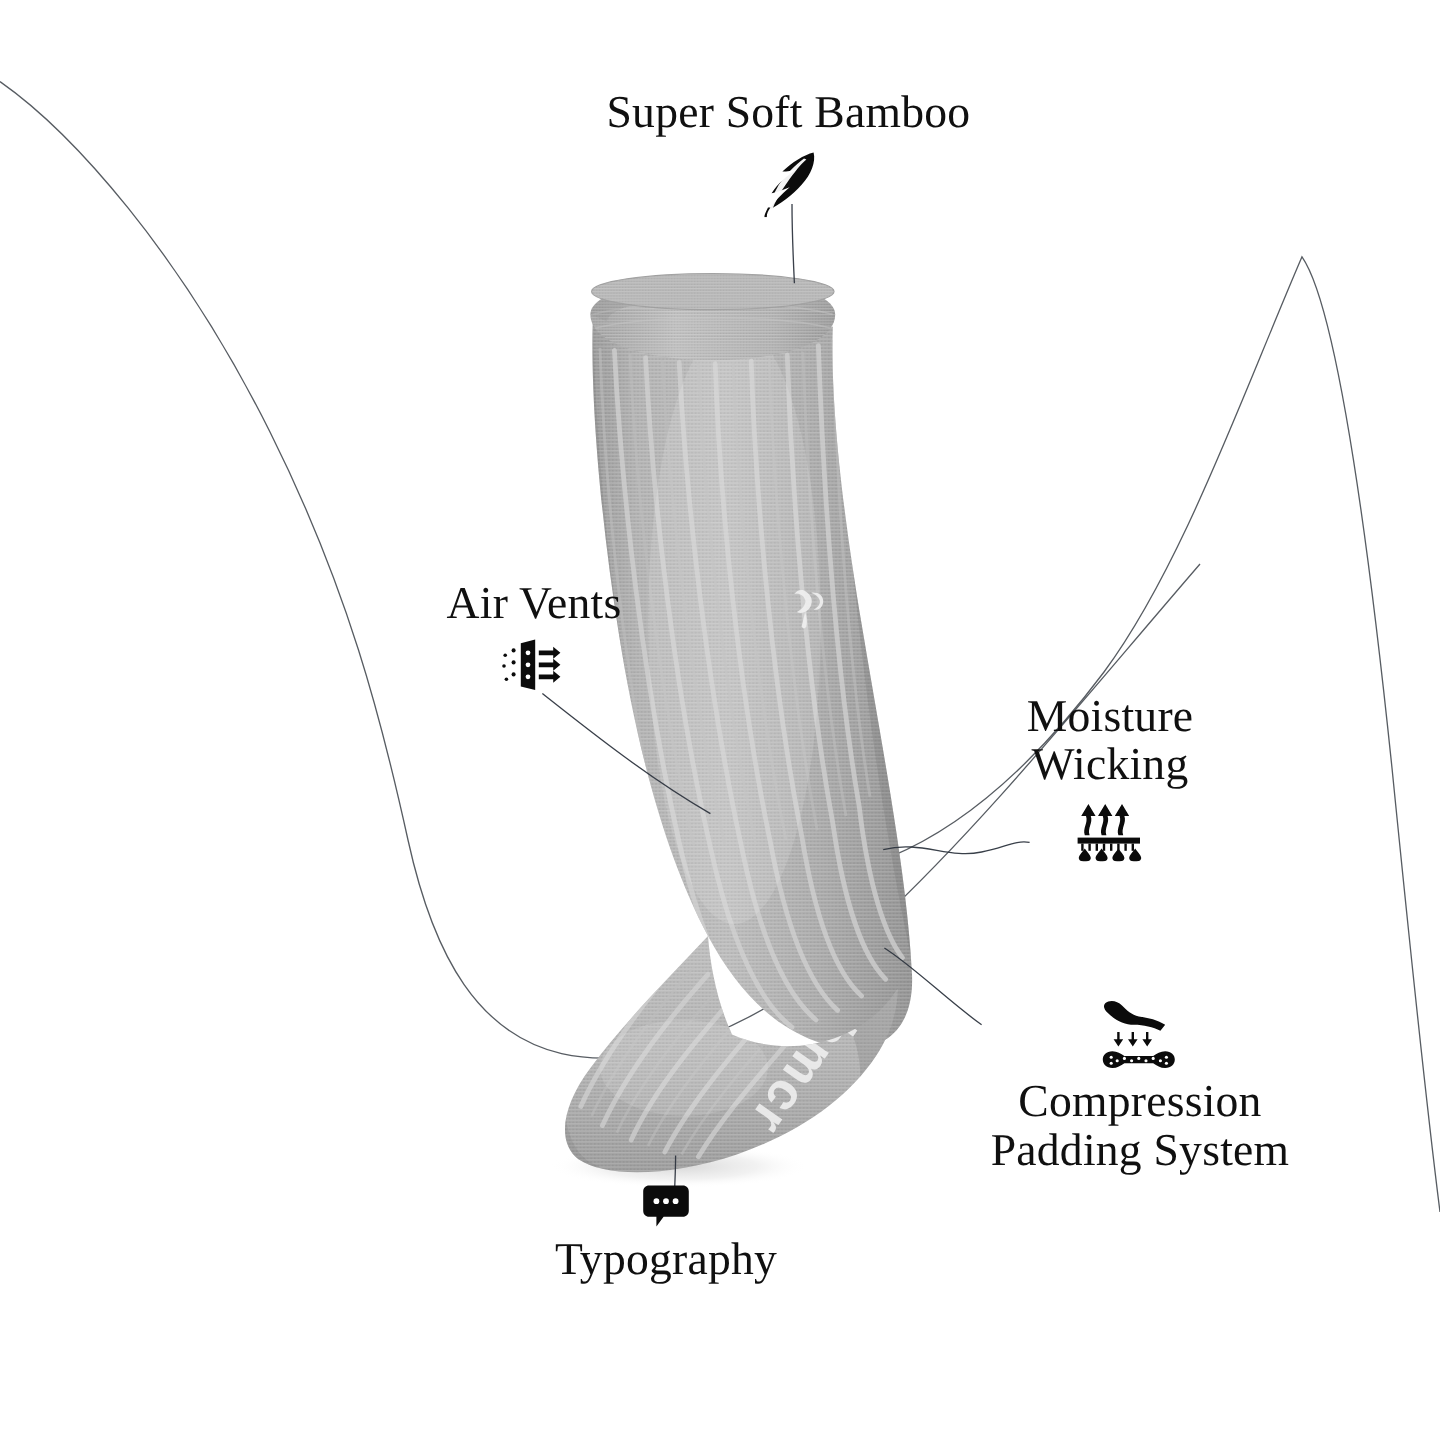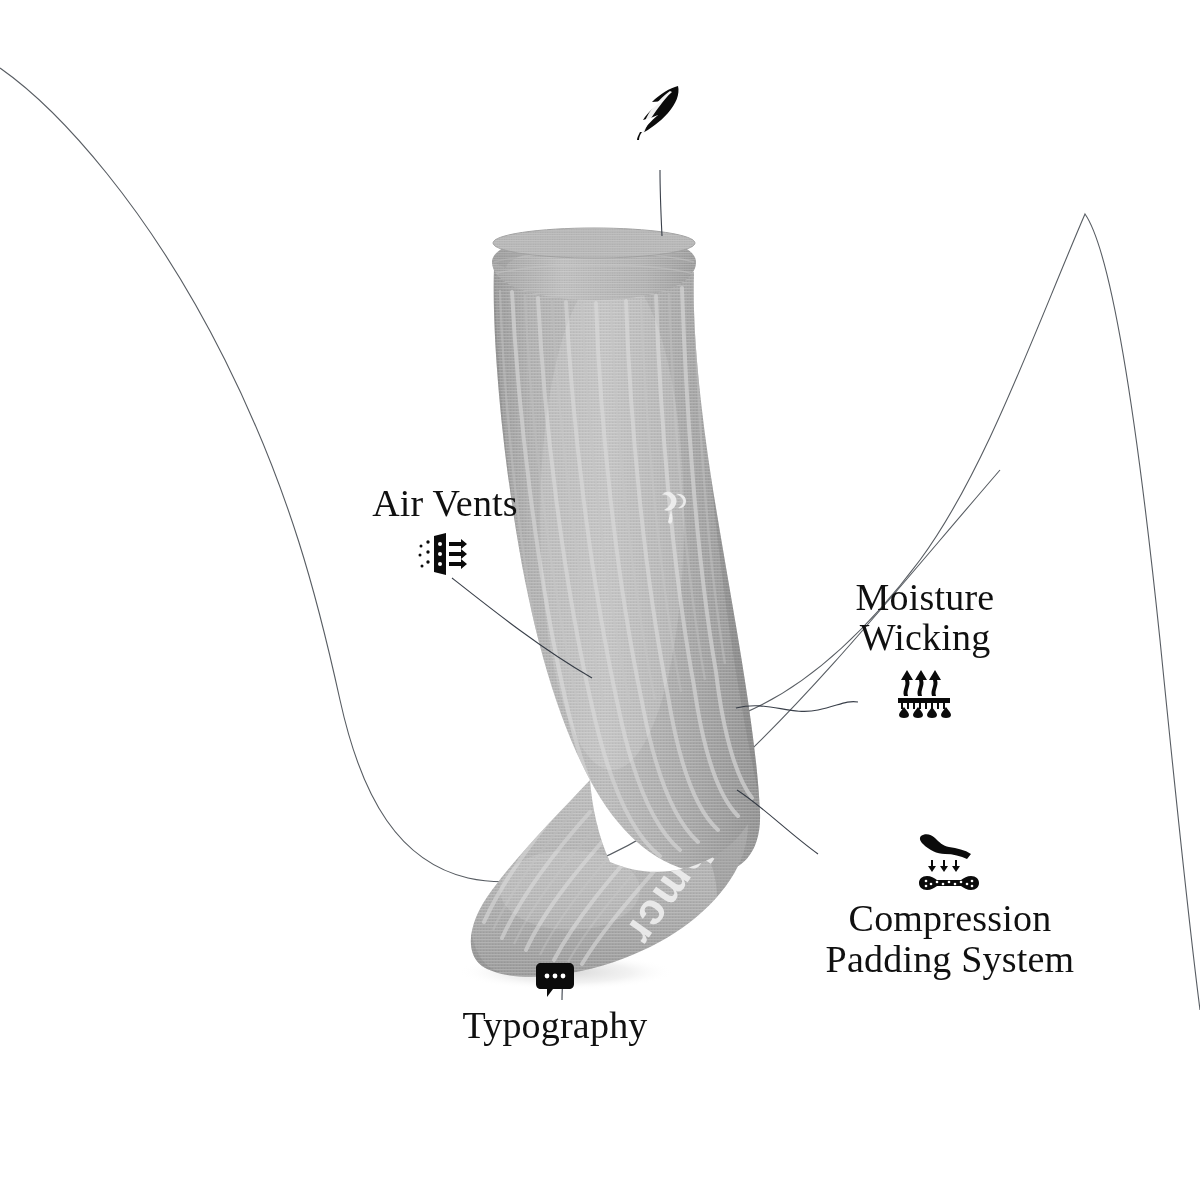--- a/index.html
+++ b/index.html
@@ -50,21 +50,21 @@
     margin: 6px auto 0 auto;
   }
   .callout.below .icon { margin-top: 8px; }
   .callout.above .icon { margin-bottom: 6px; margin-top: 0; }
 
   
   #callout-bamboo   { left: 457px; top: 74px;  width: 400px; }
   #callout-airvents { left: 330px; top: 483px; width: 230px; }
   #callout-moisture { left: 820px; top: 578px; width: 210px; }
   #callout-compress { left: 790px; top: 830px; width: 320px; }
-  #callout-typo     { left: 435px; top: 961px; width: 240px; }
+  #callout-typo     { left: 435px; top: 986px; width: 240px; }
 
   #callout-moisture .label { line-height: 1.05; }
   #callout-compress .label { line-height: 1.08; font-family: Liberation Serif, serif; }
 </style>
 </head>
 <body>
 
 <div id="stage">
 
   <svg class="bg-curves" viewBox="0 0 1200 1200" width="1200" height="1200">
@@ -254,20 +254,21 @@
     <g fill="none" stroke="#2f3640" stroke-width="1.1" opacity="0.95">
       <path d="M 660 170 C 660 195, 661 215, 662 236"></path>
       <path d="M 452 578 C 490 608, 540 648, 592 678"></path>
       <path d="M 736 708 C 768 700, 790 716, 818 710 C 838 706, 846 700, 858 702"></path>
       <path d="M 737 790 C 762 806, 790 834, 818 854"></path>
       <path d="M 563 963 C 563 978, 562 990, 562 1000"></path>
     </g>
   </svg>
 
   <div class="callout below" id="callout-bamboo">
+    <div class="label">Super Soft Bamboo</div>
     <svg class="icon" width="62" height="58" viewBox="0 0 62 58">
       <path d="M 52 4 C 44 6, 34 12, 26 20 C 30 20, 34 19, 38 18
                C 30 23, 22 30, 17 38 C 22 37, 27 35, 32 33
                C 25 39, 19 45, 15 52 C 24 47, 34 40, 42 31
                C 50 22, 54 12, 52 4 Z" fill="#0b0b0b"></path>
       <path d="M 44 9 C 37 14, 29 22, 23 31 C 19 38, 16 45, 14 52
                L 17 53 C 20 45, 24 37, 30 29 C 36 21, 41 14, 46 10 Z" fill="#ffffff" opacity="0.95"></path>
       <path d="M 14 50 C 12 54, 11 56, 11 58 L 13 58 C 13 55, 14 53, 16 50 Z" fill="#0b0b0b"></path>
     </svg>
   </div>

